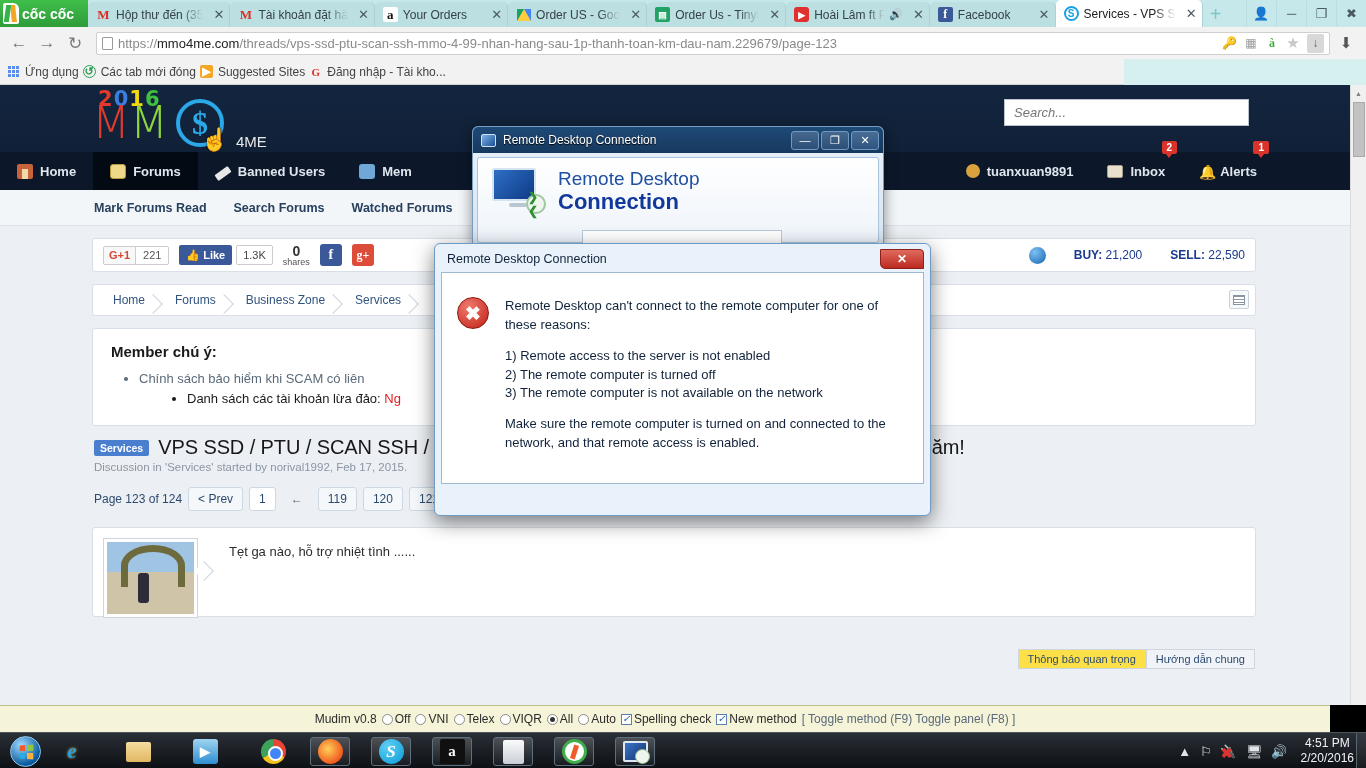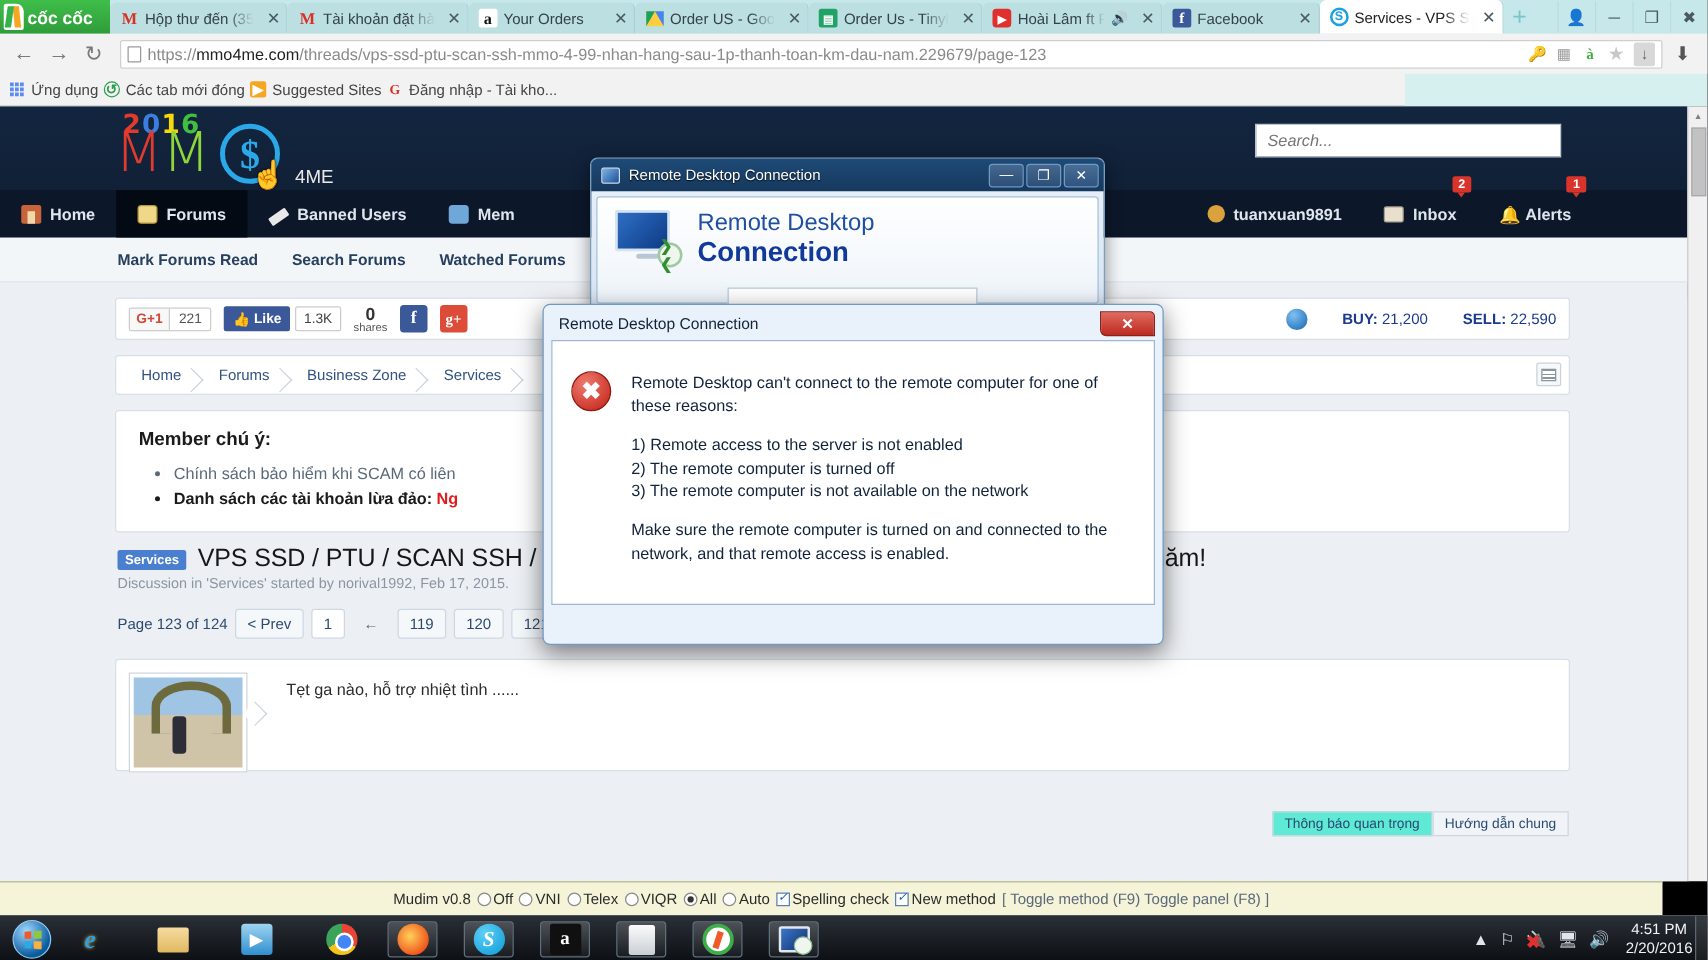--- a/index.html
+++ b/index.html
@@ -115,26 +115,26 @@
   #breadcrumb { height:32px; display:flex; align-items:center; font-size:12px; color:#27405e; padding-left:4px; position:relative;}
   .crumb { padding:0 14px 0 16px; position:relative; color:#31537e;}
   .crumb:after{ content:""; position:absolute; right:-1px; top:4px; width:13px; height:13px; border-top:1px solid #ccd4dd; border-right:1px solid #ccd4dd; transform:rotate(45deg);}
   .crumb-tool{ position:absolute; right:6px; top:5px; width:20px;height:19px; border:1px solid #c9d2db; border-radius:2px; background:#f6f8fa; display:flex;align-items:center;justify-content:center;}
   .crumb-tool i{ display:block; width:12px;height:10px; background:repeating-linear-gradient(#8a95a2 0 1px, #fff 1px 3px); border:1px solid #8a95a2;}
 
   #notice { padding:14px 18px 16px 18px; }
   #notice h3 { font-size:15px; color:#1a1a1a; margin-bottom:9px;}
   #notice ul { margin-left:28px; font-size:13px; line-height:1.55;}
   #notice li:nth-child(1){ color:#5a6a7a;}
-  #notice li:nth-child(2){ font-weight:bold; color:#1a1a1a;}
+  #notice li:nth-child(2){ font-weight:normal; color:#1a1a1a;margin-left:48px;}
   #notice li:nth-child(2) em{ font-style:normal; color:#e01b1b;}
 
   #tabs-right { position:absolute; right:95px; top:411px; display:flex; font-size:11px;}
   .mtab { border:1px solid #cdd6de; background:#f0f4f8; padding:3px 9px; color:#2b4a70; }
-  .mtab.sel { background:#5eead4; }
+  .mtab.sel { background:#fde047; }
 
   #thread-title { margin:10px 0 0 94px; display:flex; align-items:center; gap:9px; }
   .tag { background:#4a7fd0; color:#fff; font-size:10.5px; font-weight:bold; padding:2px 6px; border-radius:2px;}
   #thread-title h1 { font-size:20px; font-weight:normal; color:#17171a; letter-spacing:-0.1px;}
   #thread-sub { margin:2px 0 0 94px; font-size:11.5px; color:#8b96a2;}
 
   #pager { margin:14px 0 0 94px; display:flex; align-items:center; gap:6px; font-size:12px; color:#2d4a6e;}
   .pg { border:1px solid #cdd8e3; background:#f5f8fb; border-radius:3px; padding:4px 9px; color:#2d4a6e; min-width:26px; text-align:center;}
   .pg.plain{ background:#fff;}
   .pg.cur { background:#122b4b; color:#fff; border-color:#122b4b; font-weight:bold;}

